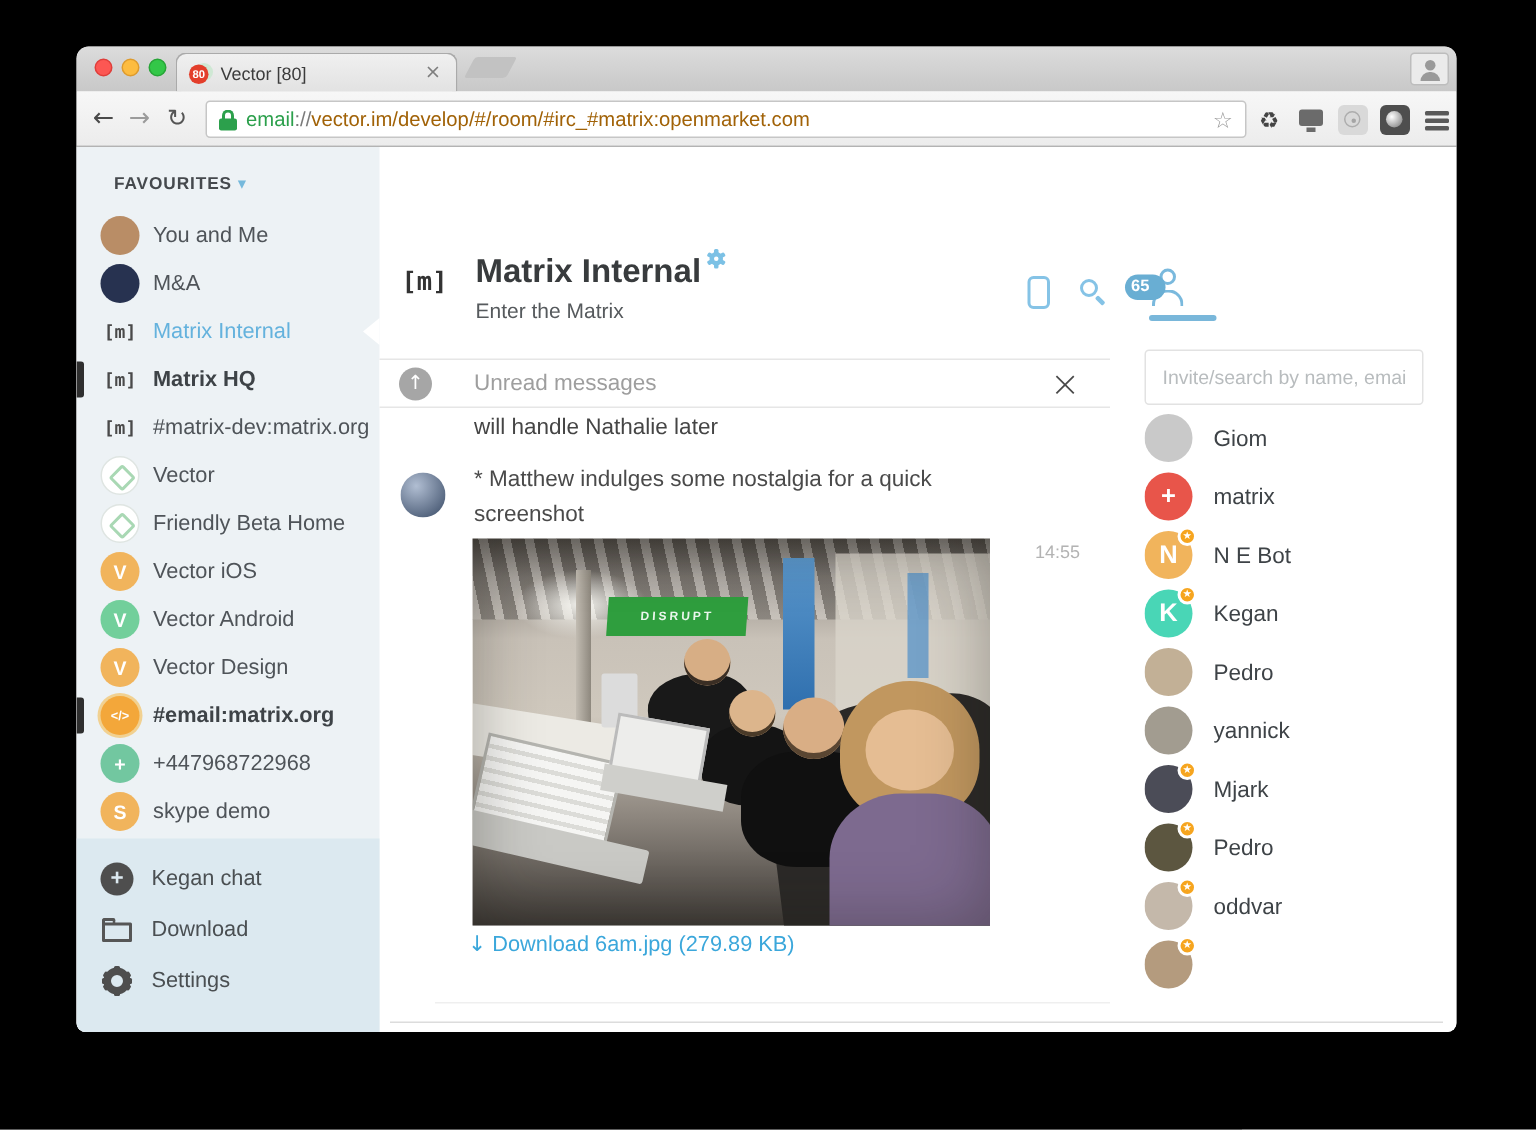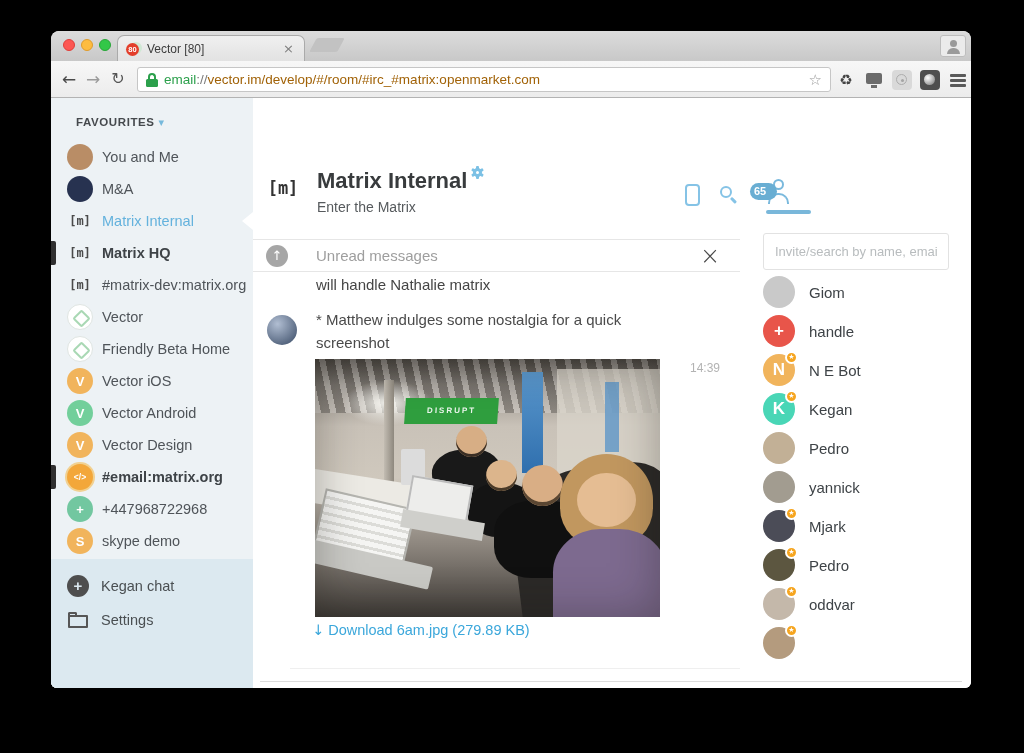--- a/index.html
+++ b/index.html
@@ -372,20 +372,30 @@
         <div class="sb-actions">
           <div class="a-row r0">
             <span class="ic-startchat">+</span>
             <span class="a-label">Kegan chat</span>
           </div>
           <div class="a-row r1">
             <span class="ic-folder">
                 <span class="f-tab"></span>
                 <span class="f-body"></span>
               </span>
+            <span class="a-label">Download</span>
+          </div>
+          <div class="a-row r2">
+            <span class="gear">
+                <i></i>
+                <i></i>
+                <i></i>
+                <i></i>
+                <span class="hub"></span>
+              </span>
             <span class="a-label">Settings</span>
           </div>
         </div>
       </div>
 
       <div class="rh-av">[m]</div>
       <div class="rh-title">Matrix Internal</div>
       <span class="minigear">
           <i></i>
           <i></i>
@@ -398,31 +408,31 @@
           <span class="lens"></span>
           <span class="handle"></span>
         </span>
 
       <div class="unread">
         <span class="upc iconfont">↑</span>
         <span class="lbl">Unread messages</span>
         <span class="x iconfont">×</span>
       </div>
 
-      <div class="msg1">will handle Nathalie matrix</div>
+      <div class="msg1">will handle Nathalie later</div>
       <div class="receipts r1">
 
       <span class="rcpt"><i></i></span>
           <span class="rcpt"><i>K</i></span>
           <span class="rcpt"><i></i></span>
         </div>
 
       <div class="emote-av"></div>
       <div class="emote-text">* Matthew indulges some nostalgia for a quick screenshot</div>
-      <div class="mtime">14:39</div>
+      <div class="mtime">14:55</div>
       <div class="receipts r2">
 
       <span class="rcpt"><i></i></span>
           <span class="rcpt"><i></i></span>
           <span class="rcpt"><i></i></span>
         </div>
 
       <div class="photo">
         <div class="ph-pipes"></div>
         <div class="ph-glow"></div>
@@ -467,21 +477,21 @@
       <div class="m-row">
             <span class="m-av av-photo" style="background: rgb(201, 201, 201);">
               <i></i>
             </span>
             <span class="m-name">Giom</span>
           </div>
           <div class="m-row">
             <span class="m-av av-identicon" style="background: rgb(232, 85, 74);">
               <i>+</i>
             </span>
-            <span class="m-name">handle</span>
+            <span class="m-name">matrix</span>
           </div>
           <div class="m-row">
             <span class="m-av av-letter" style="background: rgb(241, 180, 92);">
               <i>N</i>
               <b class="m-badge iconfont">★</b>
             </span>
             <span class="m-name">N E Bot</span>
           </div>
           <div class="m-row">
             <span class="m-av av-letter" style="background: rgb(73, 214, 182);">

